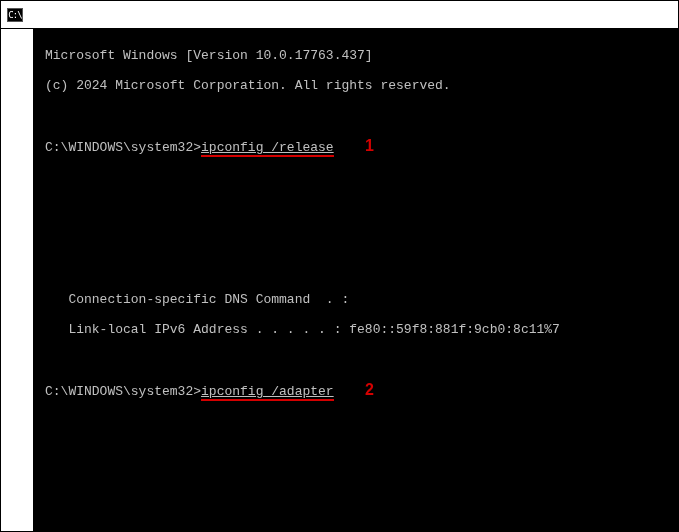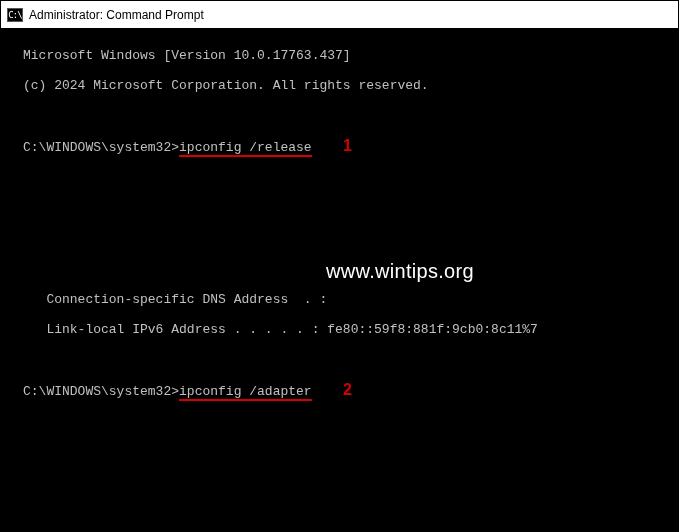--- a/index.html
+++ b/index.html
@@ -34,30 +34,32 @@
     border: 1px solid #555;
     background: #000;
     color: #fff;
     font-family: Consolas, monospace;
   }
   .terminal {
     background: #000;
     color: #c0c0c0;
     font-size: 13px;
     line-height: 15px;
-    padding: 4px 22px;
+    padding: 4px 12px;
     height: calc(100% - 28px);
     white-space: pre;
     position: relative;
+    margin-left: 32px;
   }
   .line { white-space: pre; min-height: 15px; }
   .underline {
     border-bottom: 2px solid #d40000;
     display: inline-block;
     padding-bottom: 0px;
+    text-decoration: underline;
   }
   .anno {
     color: #d40000;
     font-weight: bold;
     font-size: 16px;
     font-family: Arial, sans-serif;
     position: relative;
   }
   .watermark {
     position: absolute;
@@ -67,33 +69,32 @@
     letter-spacing: 0.3px;
     left: 325px;
     top: 235px;
   }
 </style>
 </head>
 <body>
 
 <div class="titlebar">
   <span class="titlebar-icon">C:\</span>
-  <span>Administrator: Command Prompt</span>
 </div>
 
 <div class="terminal">
 <div class="line">Microsoft Windows [Version 10.0.17763.437]</div>
 <div class="line">(c) 2024 Microsoft Corporation. All rights reserved.</div>
 <div class="line"></div>
 <div class="line"><span>C:\WINDOWS\system32&gt;</span><span class="underline">ipconfig /release</span>    <span class="anno">1</span></div>
 <div class="line"></div>
 <div class="line"></div>
 <div class="line"></div>
 <div class="line"></div>
-<div class="line">   Connection-specific DNS Address  . :</div>
+<div class="line">   Connection-specific DNS Command  . :</div>
 <div class="line">   Link-local IPv6 Address . . . . . : fe80::59f8:881f:9cb0:8c11%7</div>
 <div class="line"></div>
 <div class="line"><span>C:\WINDOWS\system32&gt;</span><span class="underline">ipconfig /adapter</span>    <span class="anno">2</span></div>
 <div class="line"></div>
 
 
 
 
 
 
@@ -102,14 +103,13 @@
 
 
 
 
 
 
 
 
 
 
-<div class="watermark">www.wintips.org</div>
 </div>
 
 </body></html>

